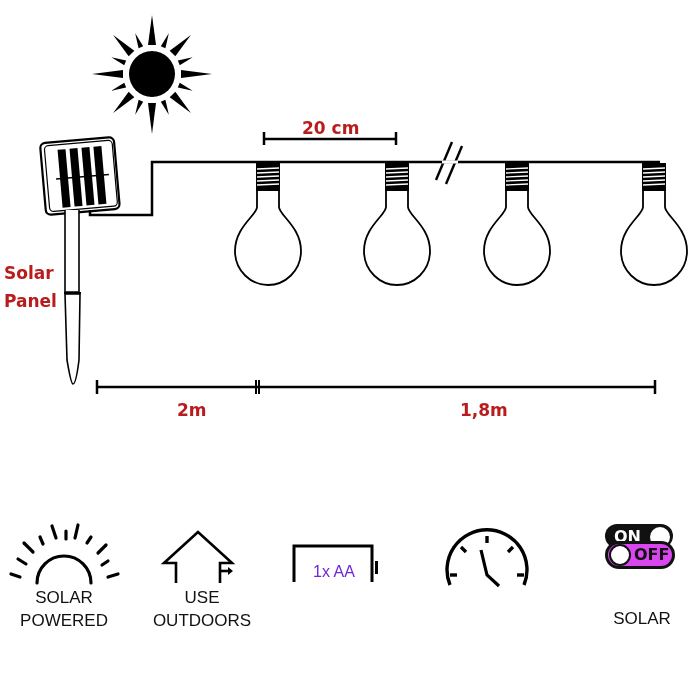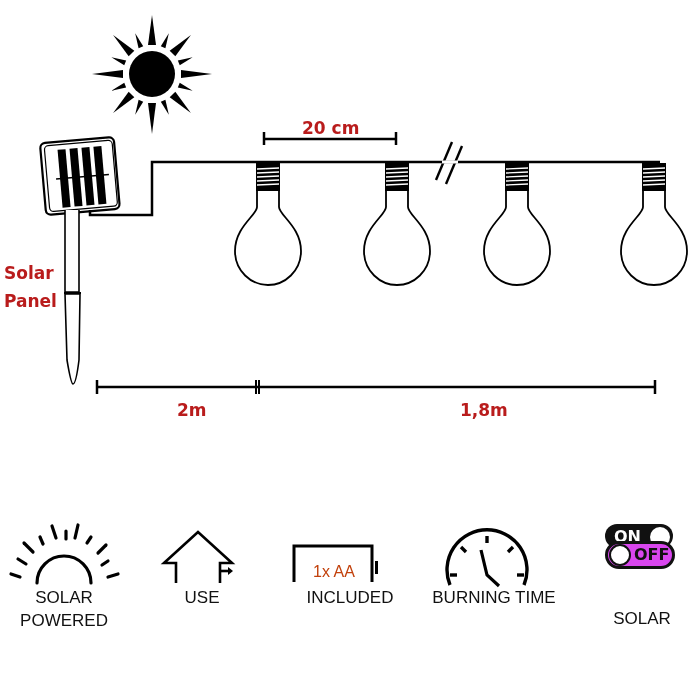--- a/index.html
+++ b/index.html
@@ -1,21 +1,21 @@
 <!DOCTYPE html>
 <html><head>
 <meta charset="utf-8">
 <style>
   html, body { margin: 0; padding: 0; background: #ffffff; }
   body { width: 700px; height: 700px; position: relative; overflow: hidden; font-family: "DejaVu Sans", sans-serif; color: #000; }
   .abs { position: absolute; }
   .diagram-svg { position: absolute; left: 0; top: 0; width: 700px; height: 700px; }
   .bold-label { font-family: "DejaVu Sans", sans-serif; font-weight: bold; font-size: 17px; color: #b91c1c; }
   .feat-label { font-family: "Liberation Sans", sans-serif; font-size: 17px; color: #111; text-align: center; line-height: 23px; white-space: nowrap; }
-  .feat-icon-text { font-family: "Liberation Sans", sans-serif; font-size: 16px; color: #c2410c; }
+  .feat-icon-text { font-family: "Liberation Sans", sans-serif; font-size: 16px; color: #6d28d9; }
 </style>
 </head>
 <body>
 
 <svg class="diagram-svg" viewBox="0 0 700 700" xmlns="http://www.w3.org/2000/svg">
 
   <g transform="translate(152,74)">
     <circle r="23" fill="#000"></circle>
     <g fill="#000">
       <polygon points="-4,-29 4,-29 0,-59"></polygon>
@@ -153,27 +153,26 @@
 </div>
 <div class="abs bold-label" style="left:177px; top:400px;">2m</div>
 <div class="abs bold-label" style="left:460px; top:400px;">1,8m</div>
 
 <div class="abs feat-label" style="left:14px; top:586px; width:100px;">
   <div>SOLAR</div>
   <div>POWERED</div>
 </div>
 <div class="abs feat-label" style="left:152px; top:586px; width:100px;">
   <div>USE</div>
+  <div>OUTDOORS</div>
 </div>
 <div class="abs feat-icon-text" style="left:313px; top:563px;">1x AA</div>
 <div class="abs feat-label" style="left:270px; top:586px; width:160px;">
-  <div>INCLUDED</div>
 </div>
 <div class="abs feat-label" style="left:424px; top:586px; width:140px;">
-  <div>BURNING TIME</div>
 </div>
 
 <div class="abs" style="left:605px; top:524px; width:68px; height:24px; background:#111; border-radius:13px;">
   <span class="abs" style="left:9px; top:3px; font-family:'DejaVu Sans',sans-serif; font-weight:bold; font-size:16px; color:#fff;">ON</span>
   <span class="abs" style="right:3px; top:3px; width:20px; height:20px; border-radius:50%; background:#fff;"></span>
 </div>
 <div class="abs" style="left:605px; top:541px; width:64px; height:22px; border:3px solid #111; border-radius:14px; background:#d946ef;">
   <span class="abs" style="left:1px; top:0px; width:18px; height:18px; border:2px solid #111; border-radius:50%; background:#fff;"></span>
   <span class="abs" style="left:26px; top:1px; font-family:'DejaVu Sans',sans-serif; font-weight:bold; font-size:16px; color:#111;">OFF</span>
 </div>

